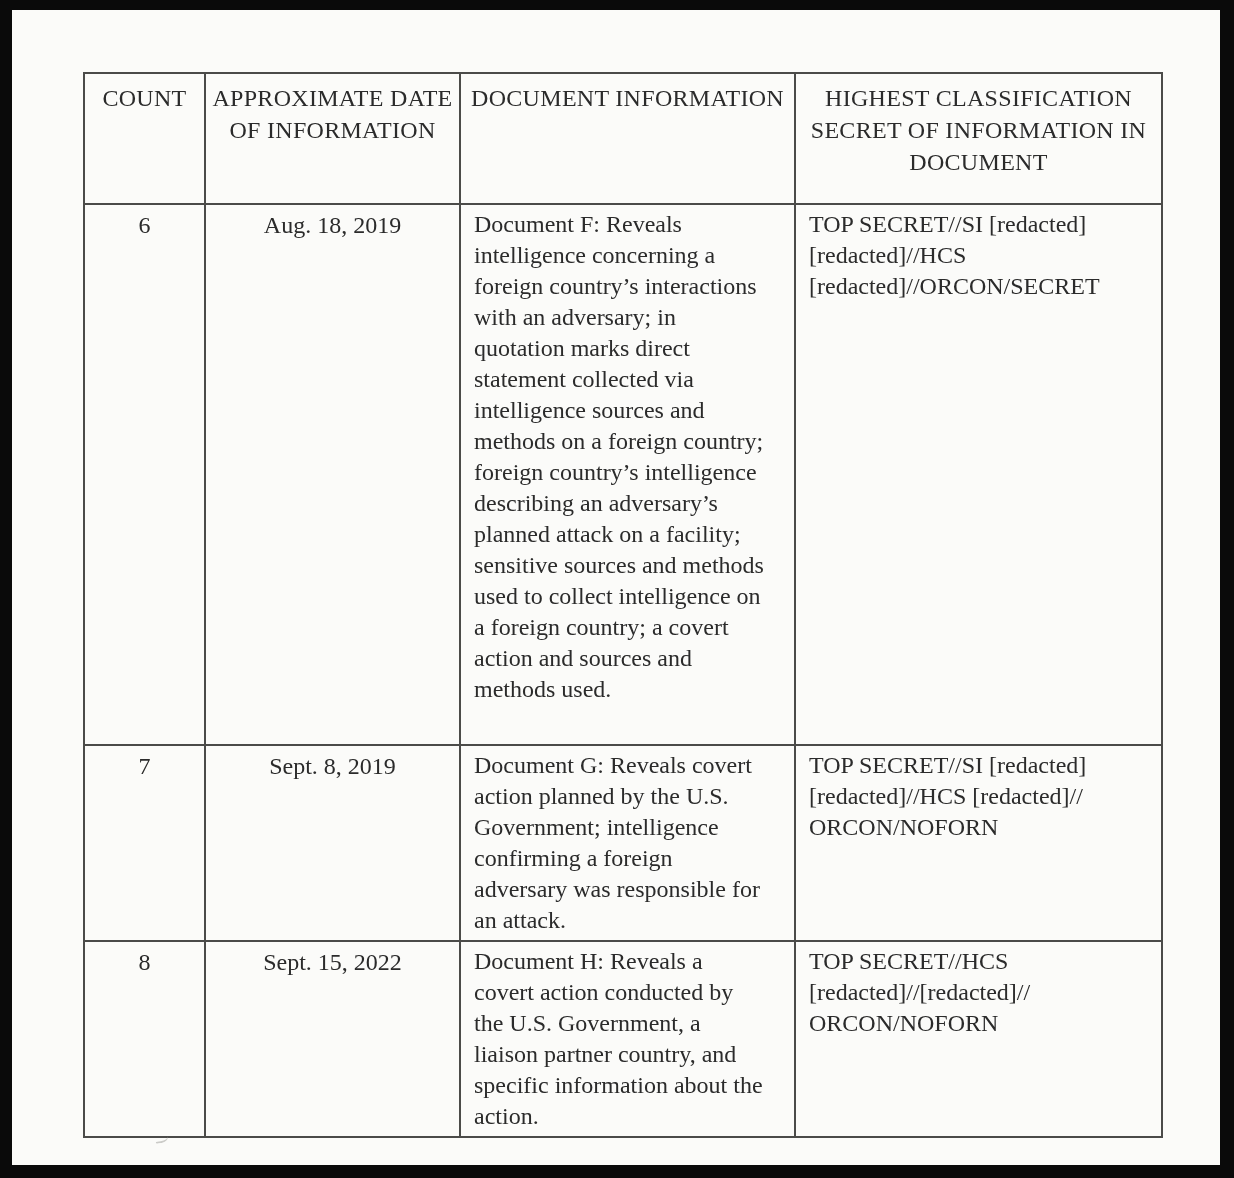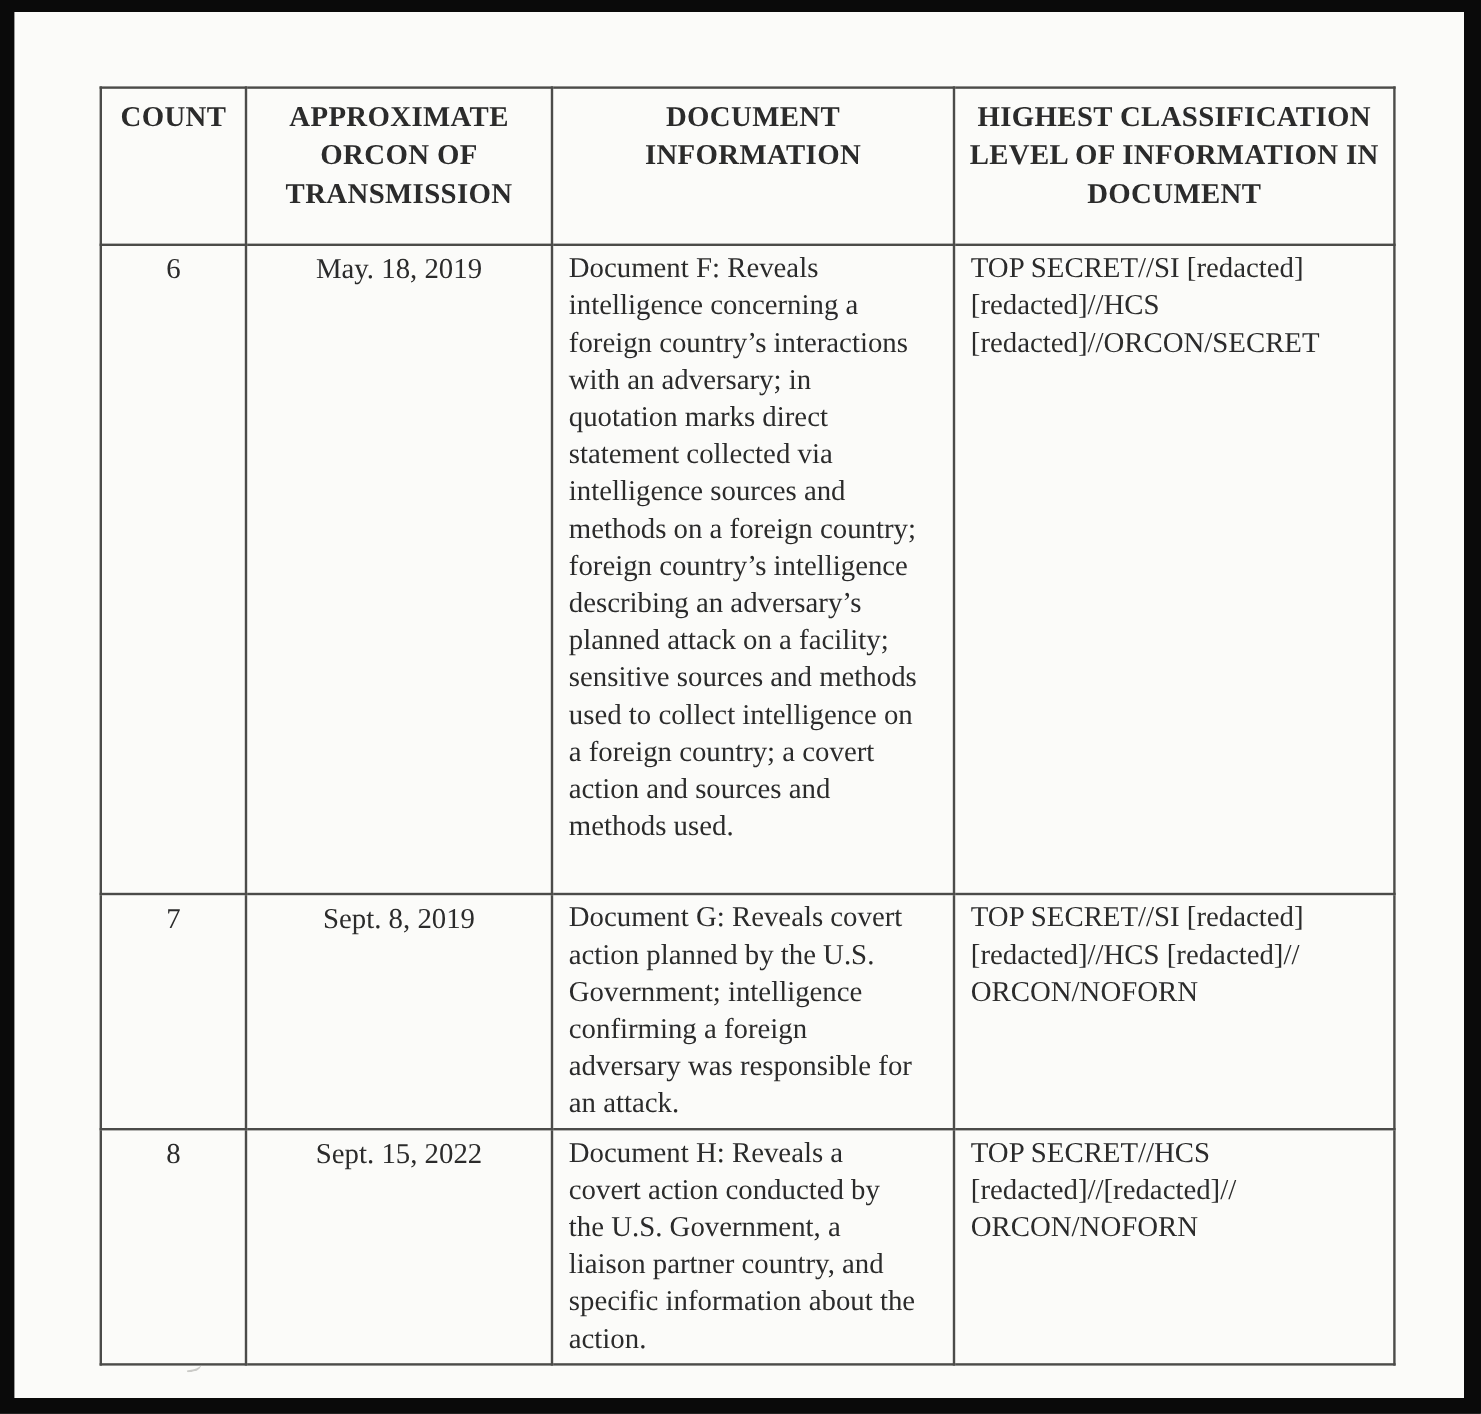--- a/index.html
+++ b/index.html
@@ -33,21 +33,21 @@
   }
   .doc-table th, .doc-table td {
     border: 2px solid #4b4b49;
     vertical-align: top;
     color: #2b2b2b;
     font-size: 24px;
     line-height: 31px;
     overflow: hidden;
   }
   .doc-table th {
-    font-weight: bold;
+    font-weight: normal;
     padding: 8px 6px 0 6px;
     line-height: 32px;
     letter-spacing: 0.3px;
   }
   .col-count   { width: 121px; }
   .col-date    { width: 255px; }
   .col-desc    { width: 335px; }
   .col-class   { width: 367px; }
 
   td.cell-count, td.cell-date {
@@ -88,28 +88,28 @@
     <table class="doc-table">
       <colgroup>
         <col class="col-count">
         <col class="col-date">
         <col class="col-desc">
         <col class="col-class">
       </colgroup>
       <tbody>
         <tr class="row-header">
           <th>COUNT</th>
-          <th>APPROXIMATE ORCON OF TRANSMISSION</th>
+          <th>APPROXIMATE DATE OF INFORMATION</th>
           <th>DOCUMENT INFORMATION</th>
-          <th>HIGHEST CLASSIFICATION LEVEL OF INFORMATION IN DOCUMENT</th>
+          <th>HIGHEST CLASSIFICATION SECRET OF INFORMATION IN DOCUMENT</th>
         </tr>
 
         <tr class="row-6">
           <td class="cell-count">6</td>
-          <td class="cell-date">May. 18, 2019</td>
+          <td class="cell-date">Aug. 18, 2019</td>
           <td class="cell-desc">Document F: Reveals intelligence concerning a foreign country’s interactions with an adversary; in quotation marks direct statement collected via intelligence sources and methods on a foreign country; foreign country’s intelligence describing an adversary’s planned attack on a facility; sensitive sources and methods used to collect intelligence on a foreign country; a covert action and sources and methods used.</td>
           <td class="cell-class">TOP SECRET//SI [redacted] [redacted]//HCS [redacted]//ORCON/SECRET</td>
         </tr>
 
         <tr class="row-7">
           <td class="cell-count">7</td>
           <td class="cell-date">Sept. 8, 2019</td>
           <td class="cell-desc">Document G: Reveals covert action planned by the U.S. Government; intelligence confirming a foreign adversary was responsible for an attack.</td>
           <td class="cell-class">TOP SECRET//SI [redacted] [redacted]//HCS [redacted]// ORCON/NOFORN</td>
         </tr>

